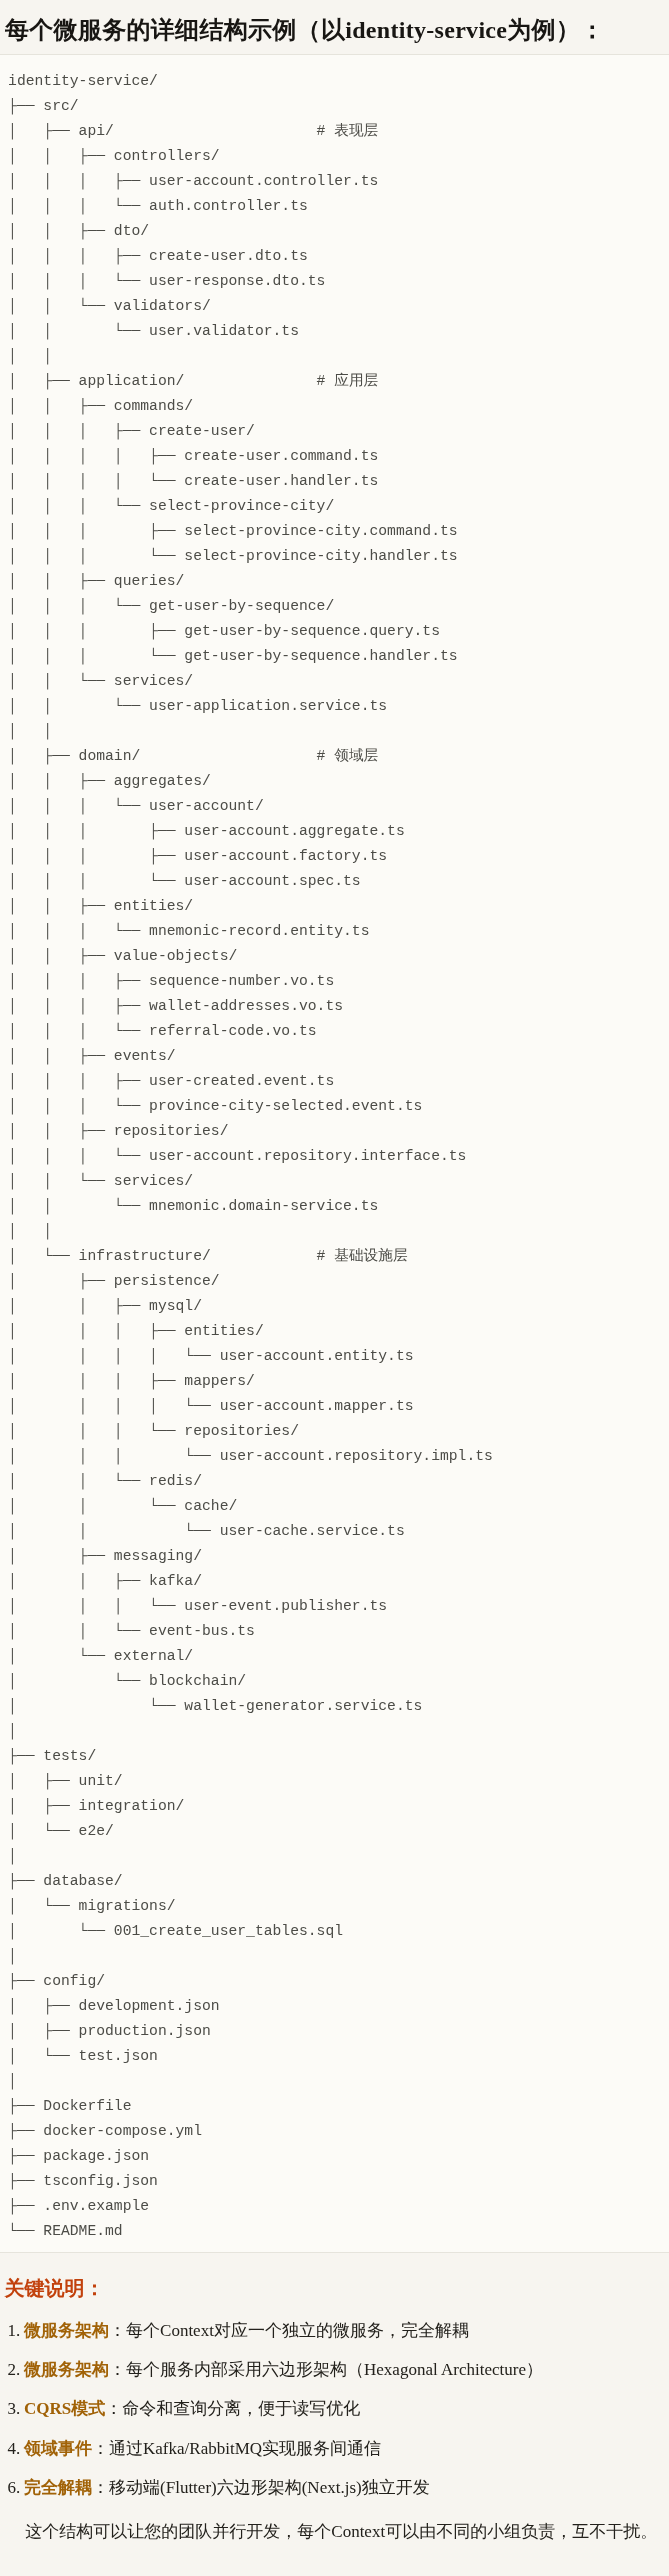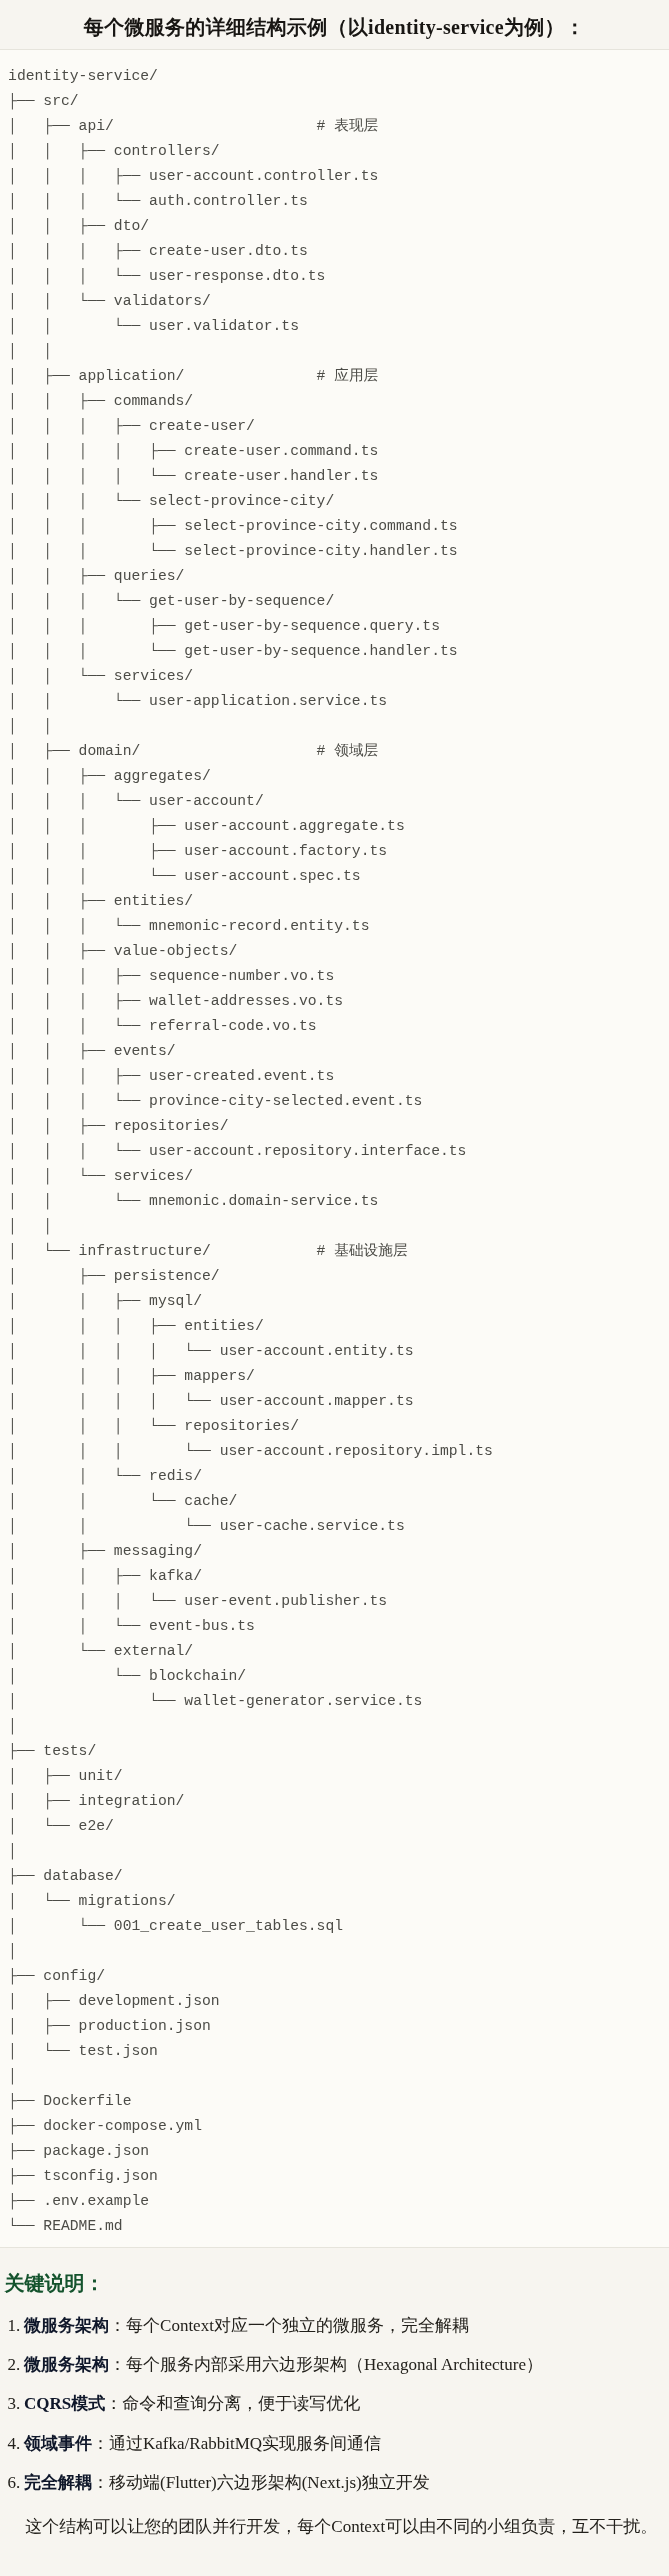--- a/index.html
+++ b/index.html
@@ -9,59 +9,58 @@
     color: #1a1814;
     font-family: "Liberation Serif", "DejaVu Serif", serif;
     overflow-x: hidden;
   }
   .page {
     width: 669px;
     box-sizing: border-box;
     padding: 15px 0 19px 0;
   }
   .page-title {
-    font-size: 20px;
+    font-size: 24px;
     font-weight: 700;
     line-height: 1.25;
     margin: 0 5px 8.8px 5px;
     color: #181613;
     letter-spacing: 0.3px;
-    text-align: center;
   }
   .code-block {
     background: #fcfbf7;
     border-top: 0.6px solid #e6e4dc;
     border-bottom: 0.6px solid #e6e4dc;
     padding: 13.8px 6.3px 8.8px 8.1px;
     overflow: hidden;
   }
   .code-block pre {
     margin: 0;
     font-family: Liberation Mono, monospace;
     font-size: 14.7px;
     line-height: 25px;
     color: #4c4c47;
     white-space: pre;
   }
   .notes-heading {
     font-size: 20px;
     font-weight: 700;
-    color: #14532d;
+    color: #c2410c;
     margin: 22.5px 5px 19px 4.4px;
     line-height: 1.2;
   }
   .note-item {
     font-size: 17px;
     line-height: 23px;
     margin: 0 5px 16.3px 7.5px;
     color: #23211c;
     white-space: nowrap;
   }
   .note-item .num { font-weight: 400; margin-right: 3.8px; }
-  .note-item .label { font-weight: 700; color: #0f172a; text-align: right; }
+  .note-item .label { font-weight: 700; color: #a16207; text-align: right; }
   .note-item .body { font-weight: 400; text-align: center; }
   .closing-paragraph {
     font-size: 17px;
     line-height: 23px;
     margin: 21px 0 0 1.3px;
     color: #23211c;
     white-space: nowrap;
     padding-left: 24px;
   }
 </style>

